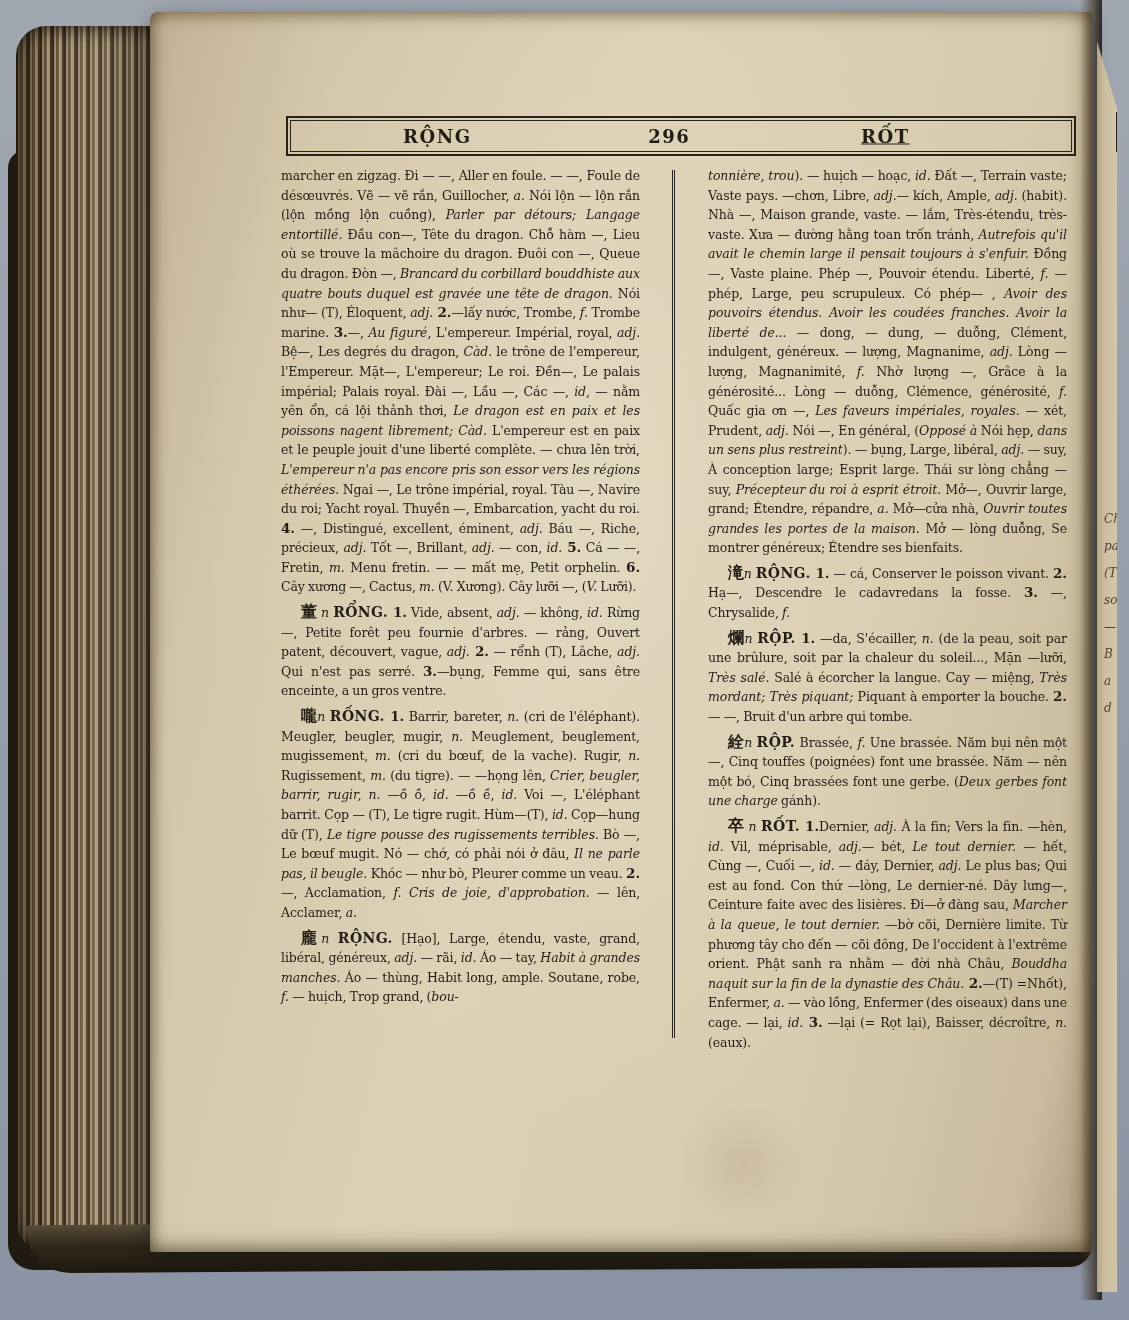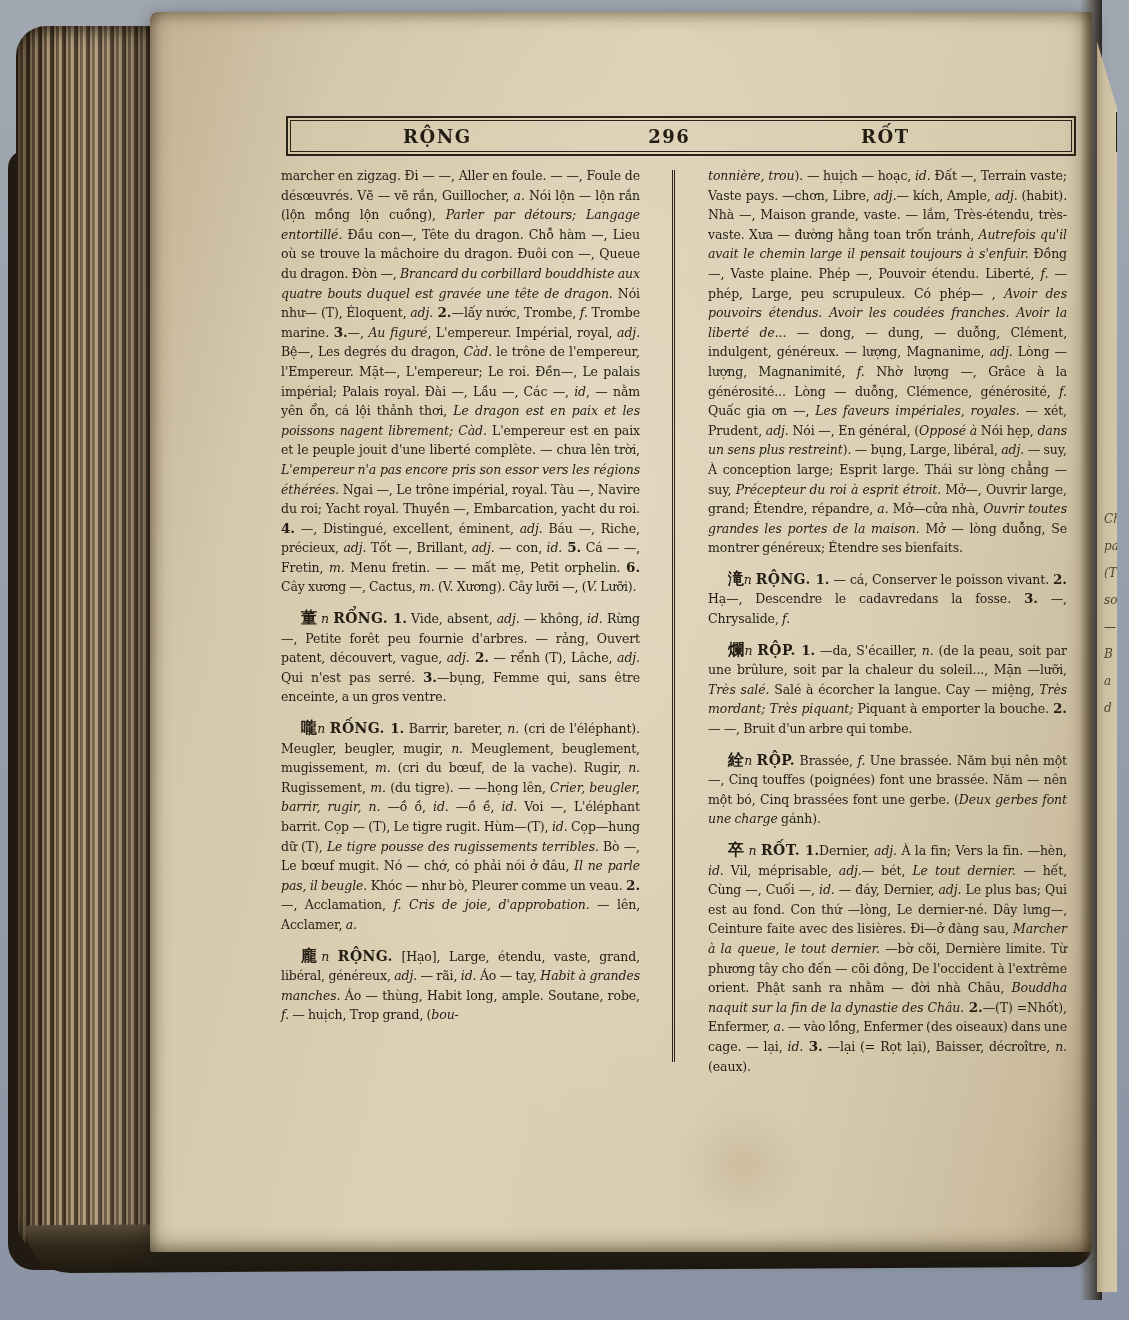--- a/index.html
+++ b/index.html
@@ -52,28 +52,28 @@
       inset 12px 0 16px -9px rgba(60,45,25,.55),
       inset -16px 0 20px -10px rgba(60,45,25,.55),
       inset 0 14px 16px -10px rgba(70,55,30,.4),
       inset 0 -16px 18px -10px rgba(70,55,30,.5);}
   
   .header-box{position:absolute;left:136px;top:104px;width:790px;height:40px;
     border:2px solid #292217;}
   .header-box .inner{position:absolute;inset:2px;border:1px solid #292217;}
   .header-box span{position:absolute;top:50%;transform:translate(-50%,-50%);
     font-weight:bold;font-size:18px;letter-spacing:1.5px;white-space:nowrap;}
-  .h-left{left:19%;} .h-center{left:48.5%;letter-spacing:2px;} .h-right{left:76%;}
+  .h-left{left:19%;} .h-center{left:48.5%;letter-spacing:2px;} .h-right{left:76%;text-decoration:underline;}
   
   .text-area{position:absolute;left:131px;top:154px;width:786px;display:flex;align-items:stretch;gap:24px;}
   .col{width:378px;}
   .divider{width:0;border-left:3px double #2a241c;margin:4px 9px 14px 8px;}
   .para{font-size:12.5px;line-height:19.6px;text-align:justify;
     letter-spacing:-0.1px;word-spacing:-0.6px;color:var(--ink);}
-  .para.entry{text-indent:20px;margin-top:11px;}
+  .para.entry{text-indent:20px;margin-top:5px;}
   .run-i{font-style:italic;}
   .run-b{font-weight:bold;font-size:13.5px;}
   .run-h{font-weight:bold;font-size:14px;letter-spacing:.4px;}
   .run-c{font-weight:bold;font-size:16px;letter-spacing:-1px;}
 </style>
 </head>
 <body>
 
 <div class="book-cover"></div>
 <div class="page-edges"></div>

